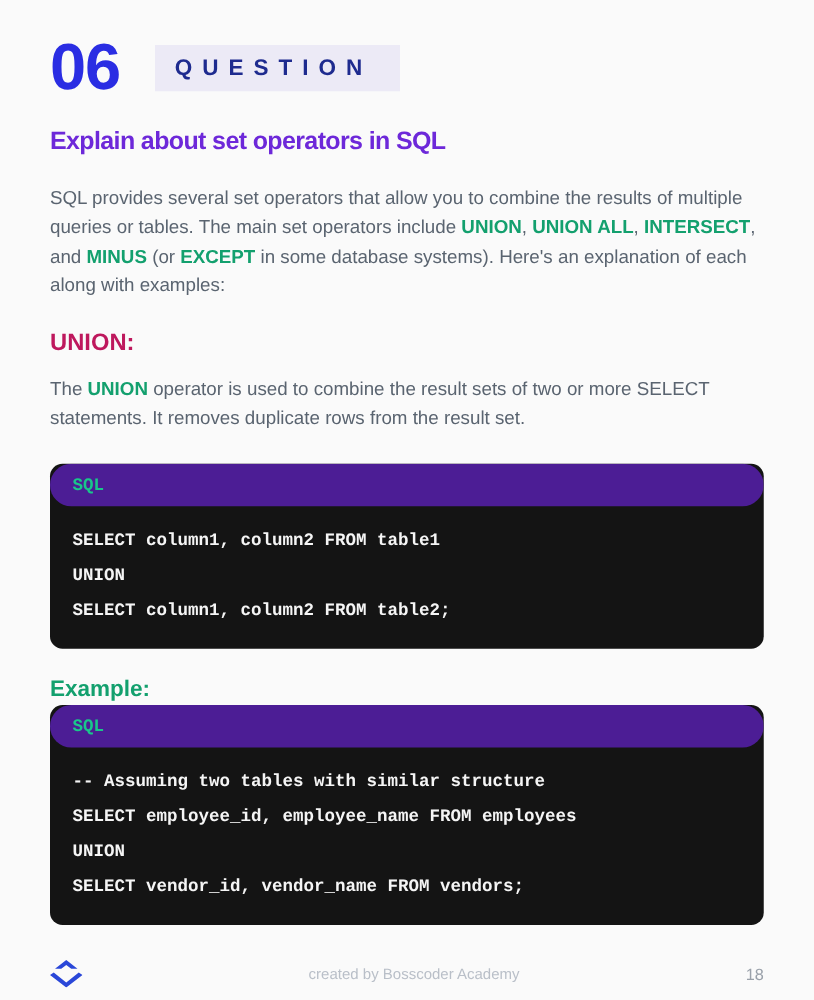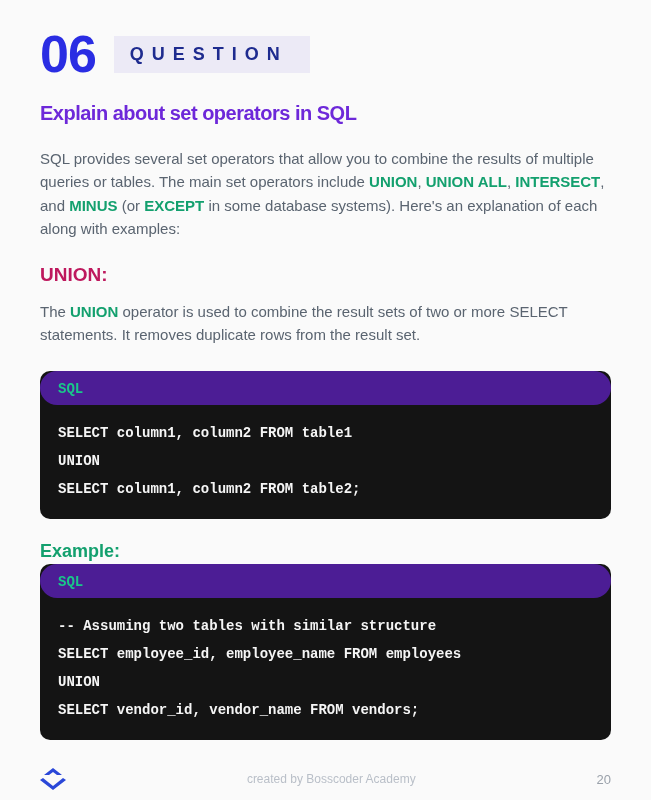--- a/index.html
+++ b/index.html
@@ -8,21 +8,21 @@
     height: 800px;
     background: #fafafa;
     font-family: -apple-system, BlinkMacSystemFont, "Segoe UI", Arial, sans-serif;
     padding: 28px 40px 0 40px;
     color: #4a5563;
     position: relative;
   }
   .header-row {
     display: flex;
     align-items: center;
-    gap: 18px;
+    gap: 28px;
     margin-bottom: 22px;
   }
   .qnum {
     font-size: 52px;
     font-weight: 800;
     color: #2a2de3;
     letter-spacing: -1px;
     line-height: 1;
   }
   .qlabel {
@@ -155,14 +155,14 @@
 </div>
 
 <div class="footer">
   <div class="footer-logo">
     <svg width="26" height="22" viewBox="0 0 26 22">
       <path d="M13 0 L22 7 L17 7 L13 4 L9 7 L4 7 Z" fill="#2a47d8"></path>
       <path d="M3 10 L13 18 L23 10 L26 12 L13 22 L0 12 Z" fill="#2a47d8"></path>
     </svg>
   </div>
   <div class="footer-center">created by Bosscoder Academy</div>
-  <div class="pagenum">20</div>
+  <div class="pagenum">18</div>
 </div>
 
 </body></html>

